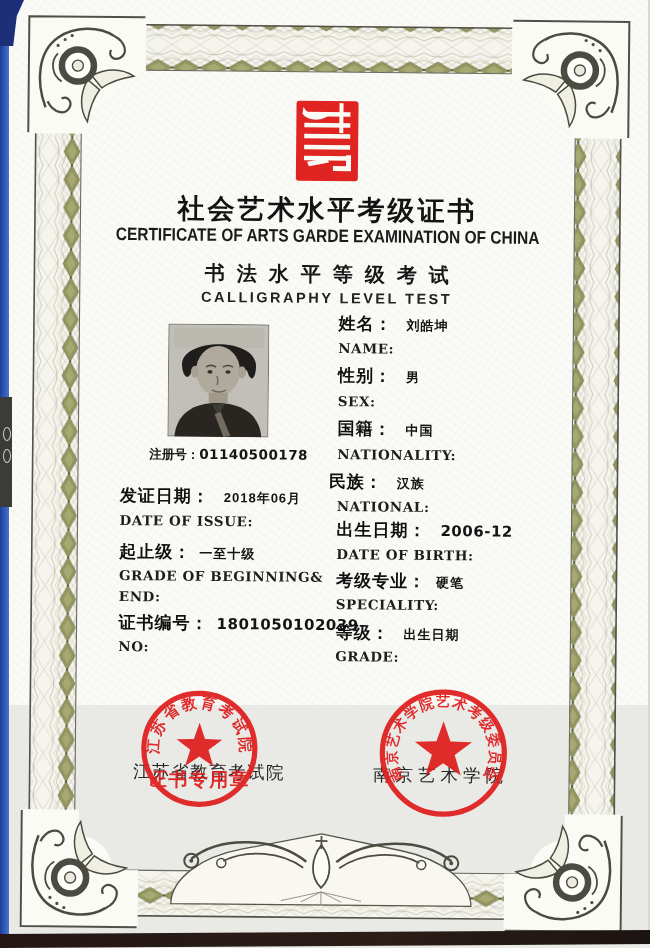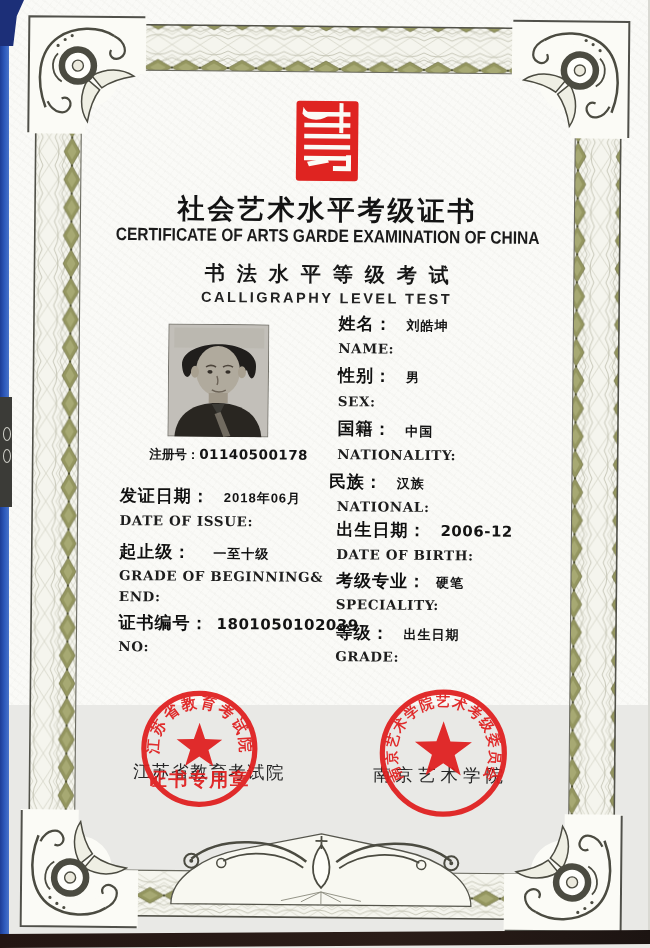--- a/index.html
+++ b/index.html
@@ -164,21 +164,21 @@
     <div class="row" style="left:120px;top:486px;">
       <span class="zl">发证日期：</span>
       <span class="zv">2018年06月</span>
     </div>
     <div class="row" style="left:120px;top:514px;">
       <span class="enl">DATE OF ISSUE:</span>
     </div>
 
     <div class="row" style="left:120px;top:542px;">
       <span class="zl">起止级：</span>
-      <span class="zv" style="margin-left:22px;">一至十级</span>
+      <span class="zv" style="margin-left:8px;">一至十级</span>
     </div>
     <div class="row" style="left:120px;top:569px;">
       <span class="enl">GRADE OF BEGINNING&amp;</span>
     </div>
     <div class="row" style="left:120px;top:590px;">
       <span class="enl">END:</span>
     </div>
 
     <div class="row" style="left:120px;top:613px;">
       <span class="zl">证书编号：</span>
@@ -197,21 +197,21 @@
     </div>
 
     <div class="row" style="left:337px;top:364px;text-align:center;">
       <span class="zl">性别：</span>
       <span class="zv">男</span>
     </div>
     <div class="row" style="left:337px;top:393px;">
       <span class="enl">SEX:</span>
     </div>
 
-    <div class="row" style="left:337px;top:417px;align-items:flex-end;">
+    <div class="row" style="left:337px;top:417px;">
       <span class="zl">国籍：</span>
       <span class="zv">中国</span>
     </div>
     <div class="row" style="left:337px;top:446px;">
       <span class="enl">NATIONALITY:</span>
     </div>
 
     <div class="row" style="left:329px;top:470px;">
       <span class="zl">民族：</span>
       <span class="zv">汉族</span>

